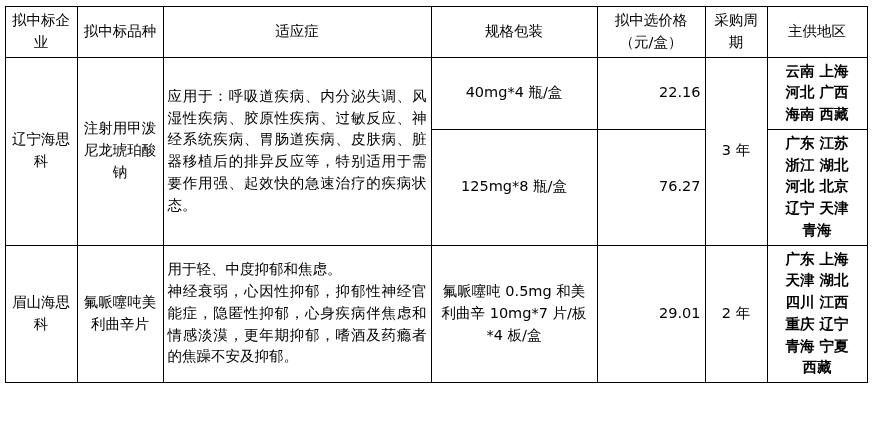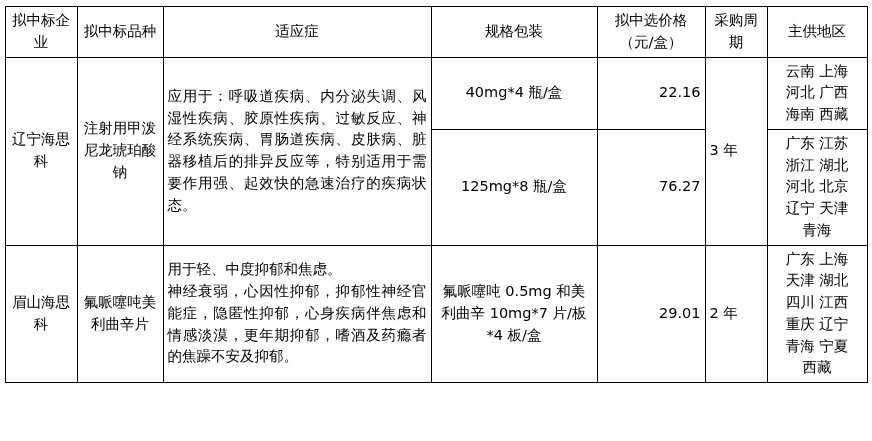--- a/index.html
+++ b/index.html
@@ -59,28 +59,28 @@
     line-height: 1.78;
     font-size: 14.5px;
   }
   .cell-spec {
     text-align: center;
     line-height: 1.7;
     font-size: 14.5px;
     padding: 6px 6px;
   }
   .cell-price { text-align: right; font-size: 14.5px; }
-  .cell-period { text-align: left; font-size: 14.5px; }
+  .cell-period { text-align: center; font-size: 14.5px; }
   .cell-region {
     text-align: center;
     line-height: 1.82;
     font-size: 14.5px;
     padding: 6px 2px;
   }
-  .region-lines span { white-space: nowrap; }
+  .region-lines span { white-space: nowrap; font-weight: bold; }
   .region-line {
     display: block;
     white-space: nowrap;
   }
   .w-ent { width: 72px; }
   .w-var { width: 86px; }
   .w-ind { width: 268px; }
   .w-spec { width: 166px; }
   .w-price { width: 108px; }
   .w-period { width: 62px; }

